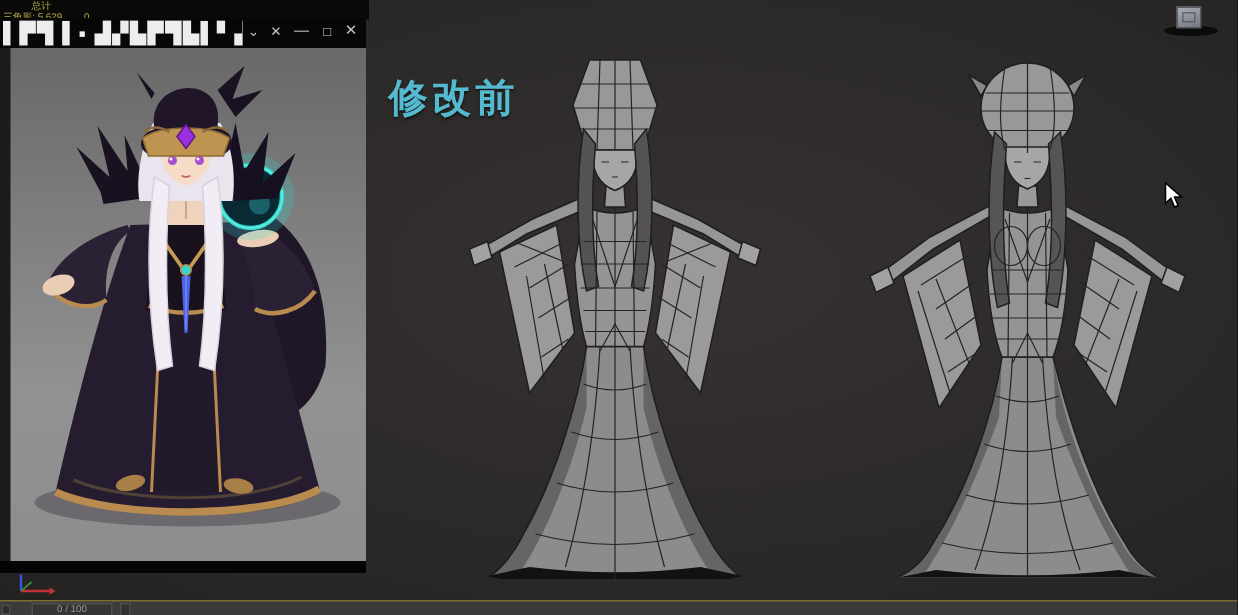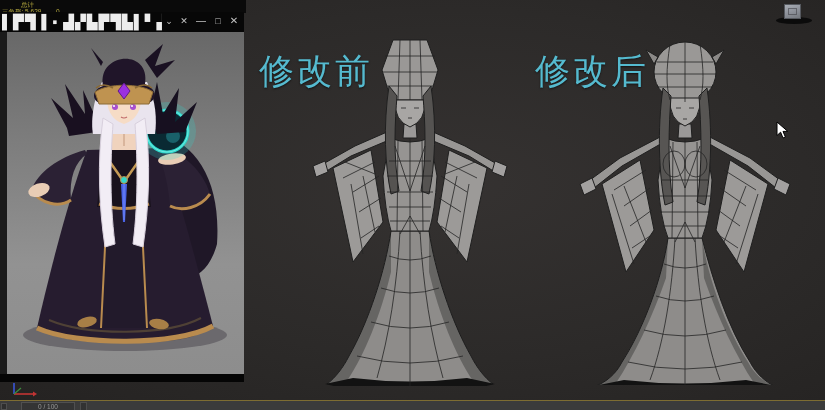--- a/index.html
+++ b/index.html
@@ -30,21 +30,21 @@
   .winbtn.mx{left:212px;font-size:9px;}
   .winbtn.cl{left:228px;}
   .viewer .content{
     position:absolute;left:7px;top:20px;width:237px;height:342px;
     background:linear-gradient(180deg,#686868 0%,#7d7d7d 32%,#929292 68%,#8d8d8d 100%);
     overflow:hidden;
   }
   .viewer .bottomframe{position:absolute;left:0;bottom:0;width:100%;height:8px;background:#050505;}
 
   
-  .vlabel{position:absolute;color:var(--accent-cyan,#55bacf);font-size:35px;font-weight:normal;letter-spacing:3px;text-shadow:0 1px 2px rgba(0,0,0,.6);}
+  .vlabel{position:absolute;color:var(--accent-cyan,#55bacf);font-size:26px;font-weight:bold;letter-spacing:3px;text-shadow:0 1px 2px rgba(0,0,0,.6);}
   #label-before{left:259px;top:48px;}
   #label-after{left:535px;top:48px;}
 
   .modelwrap{position:absolute;}
   #model-before{left:305px;top:26px;}
   #model-after{left:570px;top:30px;}
 
   
   .cube-shadow{position:absolute;left:776px;top:17px;width:36px;height:7px;border-radius:50%;background:#0b0b0b;}
   .cube{position:absolute;left:784px;top:4px;width:17px;height:15px;
@@ -152,21 +152,20 @@
         <path d="M96,54 C90,20 144,16 138,52 C152,58 150,70 138,72 L96,72 C84,70 84,58 96,54 Z" fill="#201529"></path>
         <path d="M88,60 C100,51 134,51 146,60 L142,72 L92,72 Z" fill="#bf9350" stroke="#8a6a36" stroke-width="1"></path>
         <path d="M111,59 L117,51 L123,59 L117,67 Z" fill="#9b30e0" stroke="#5e1a8a" stroke-width="1"></path>
         <path d="M128,56 Q138,50 145,56 M106,56 Q96,50 89,56" stroke="#8a6a36" stroke-width="1.5" fill="none"></path>
       </svg>
     </div>
     <div class="bottomframe"></div>
   </div>
 
   <div class="vlabel" id="label-before">修改前</div>
-  <div class="vlabel" id="label-after">修改后</div>
 
   <div class="modelwrap" id="model-before">
     <svg width="210" height="360" viewBox="0 0 210 360">
       <g stroke="#1f1f1f" stroke-width="1" fill="#989694">
 
         <path d="M84,114 L46,130 L20,146 L18,138 L50,120 L82,106 Z"></path>
         <path d="M126,114 L164,130 L190,146 L192,138 L160,120 L128,106 Z"></path>
         <path d="M8,140 L20,135 L23,146 L11,151 Z" fill="#a3a1a0"></path>
         <path d="M202,140 L190,135 L187,146 L199,151 Z" fill="#a3a1a0"></path>
 

